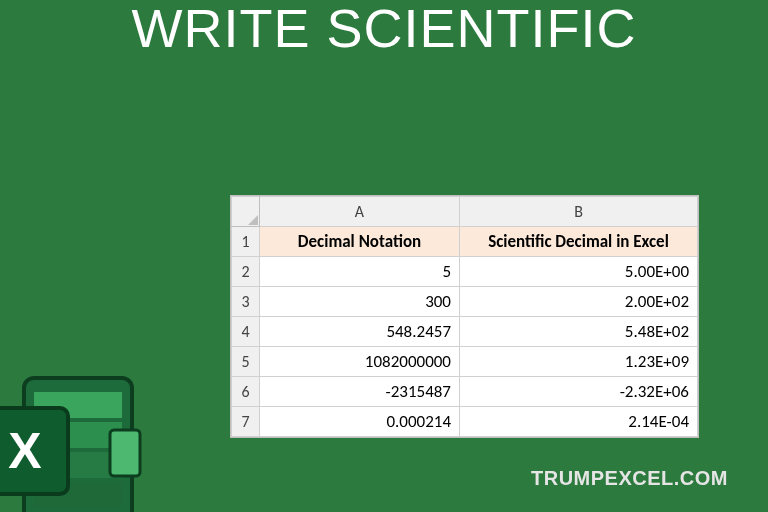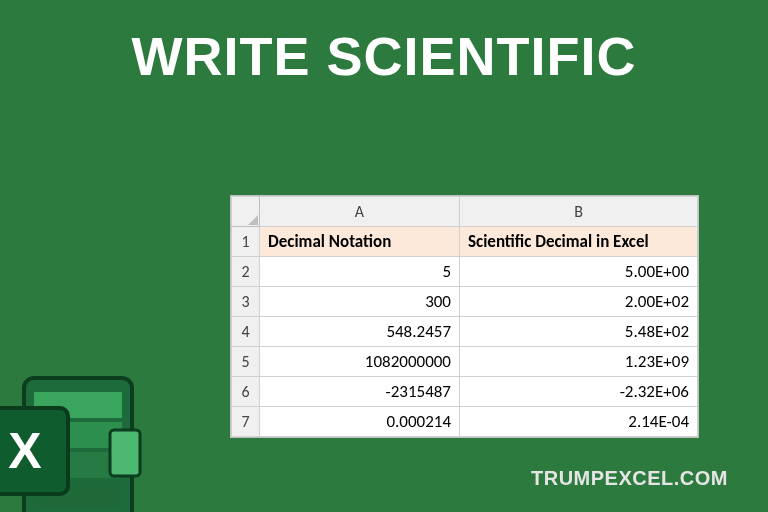--- a/index.html
+++ b/index.html
@@ -7,25 +7,24 @@
     width: 768px;
     height: 512px;
     background: #2d7a3e;
     font-family: Arial, Helvetica, sans-serif;
     position: relative;
     overflow: hidden;
   }
   .title {
     text-align: center;
     color: #ffffff;
-    font-weight: 700;
+    font-weight: 400;
     font-size: 54px;
     line-height: 1.05;
     letter-spacing: 1px;
-    padding-top: 28px;
     text-transform: uppercase;
   }
   .table-wrap {
     position: absolute;
     left: 230px;
     top: 195px;
     background: #ffffff;
     border: 1px solid #bfbfbf;
   }
   table {
@@ -60,20 +59,21 @@
     text-align: center;
     font-weight: normal;
     color: #444;
     width: 28px;
     font-size: 16px;
   }
   .col-a { width: 200px; }
   .col-b { width: 238px; }
   .header-cell {
     background: #fce9da;
+    text-align: center;
     font-weight: bold;
     color: #000;
     margin-top: 27px;
   }
   .data-cell { text-align: right; background: #ffffff; }
   .excel-icon {
     position: absolute;
     left: -28px;
     bottom: -28px;
     width: 180px;

